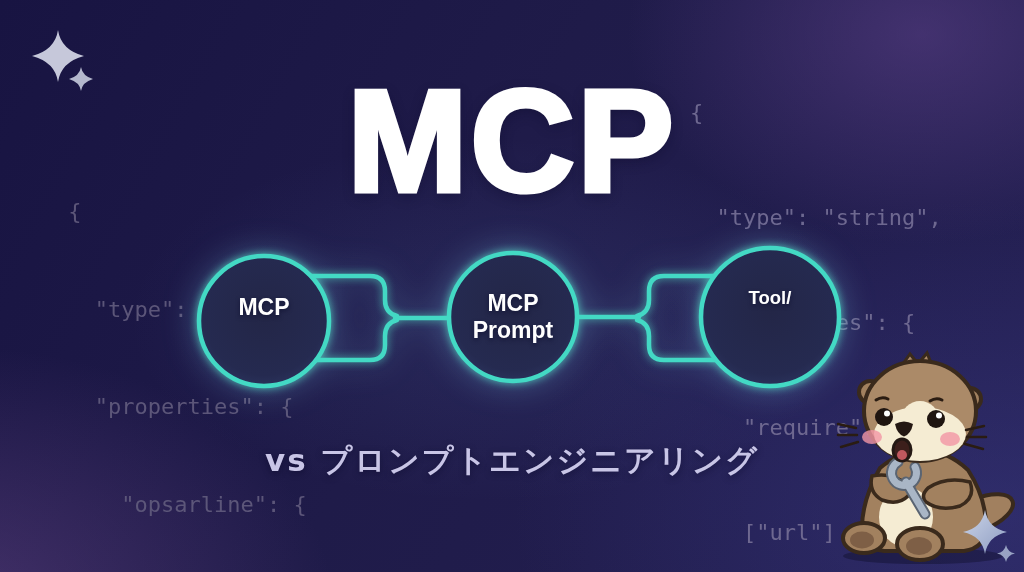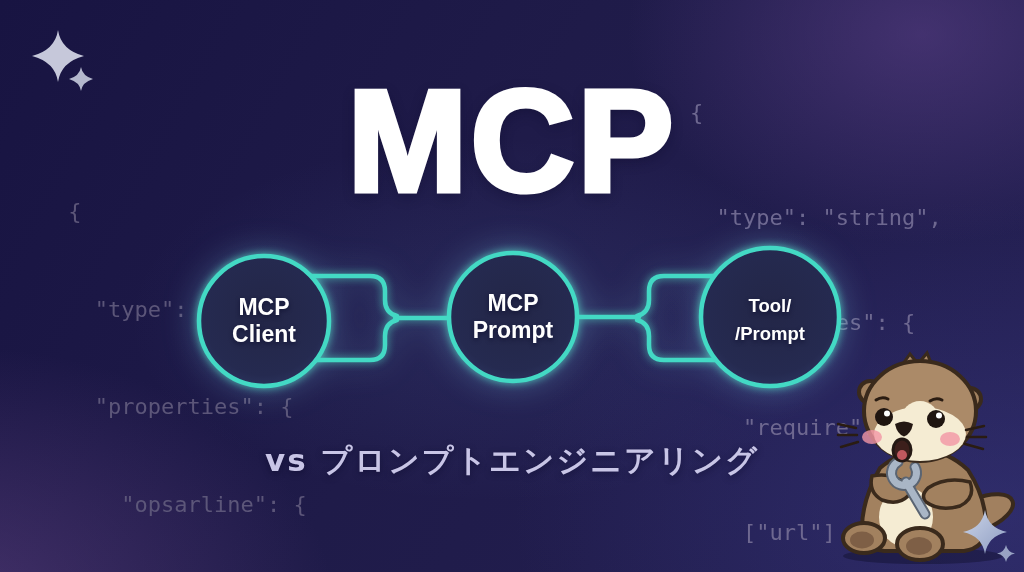--- a/index.html
+++ b/index.html
@@ -34,21 +34,21 @@
     font-family:"DejaVu Sans","Liberation Sans",sans-serif;
     text-shadow:0 2px 6px rgba(10,8,40,.5);
   }
   
   svg.diagram{left:0;top:0;}
   .glow{filter:drop-shadow(0 0 4px rgba(88,230,205,.75)) drop-shadow(0 0 16px rgba(140,220,255,.30));}
   
   .node-label{color:#fff;font-weight:700;text-align:center;text-shadow:0 2px 4px rgba(10,10,40,.55);}
   .nl-client{left:184px;top:294px;width:160px;font-size:23px;line-height:27px;}
   .nl-server{left:433px;top:290px;width:160px;font-size:23px;line-height:27px;}
-  .nl-tool{left:690px;top:292px;width:160px;font-size:18.5px;line-height:28px;}
+  .nl-tool{left:690px;top:284px;width:160px;font-size:18.5px;line-height:28px;}
   .sparkle{pointer-events:none;}
 </style>
 </head>
 <body>
 
 <div class="abs code code-left">
   <div> {</div>
   <div>   "type": "string",</div>
   <div>   "properties": {</div>
   <div>     "opsarline": {</div>
@@ -104,29 +104,27 @@
     </g>
 
     <circle cx="264" cy="321" r="65" fill="url(#nodeFill)"></circle>
     <circle cx="513" cy="317" r="64" fill="url(#nodeFill)"></circle>
     <circle cx="770" cy="317" r="69" fill="url(#nodeFill)"></circle>
   </g>
 </svg>
 
 <div class="abs node-label nl-client">
   <div>MCP</div>
-  <div>Client</div>
 </div>
 <div class="abs node-label nl-server">
   <div>MCP</div>
   <div>Prompt</div>
 </div>
 <div class="abs node-label nl-tool">
   <div>Tool/</div>
-  <div>/Prompt</div>
 </div>
 
 <div class="abs subtitle">vs プロンプトエンジニアリング</div>
 
 <svg class="abs" style="left:828px;top:350px;" width="190" height="215" viewBox="0 0 190 215">
 
   <ellipse cx="95" cy="206" rx="80" ry="8" fill="rgba(10,8,30,.35)"></ellipse>
 
   <ellipse cx="152" cy="164" rx="35" ry="16" transform="rotate(-22 152 164)" fill="#a1805f" stroke="#3a2a1c" stroke-width="4"></ellipse>
 

